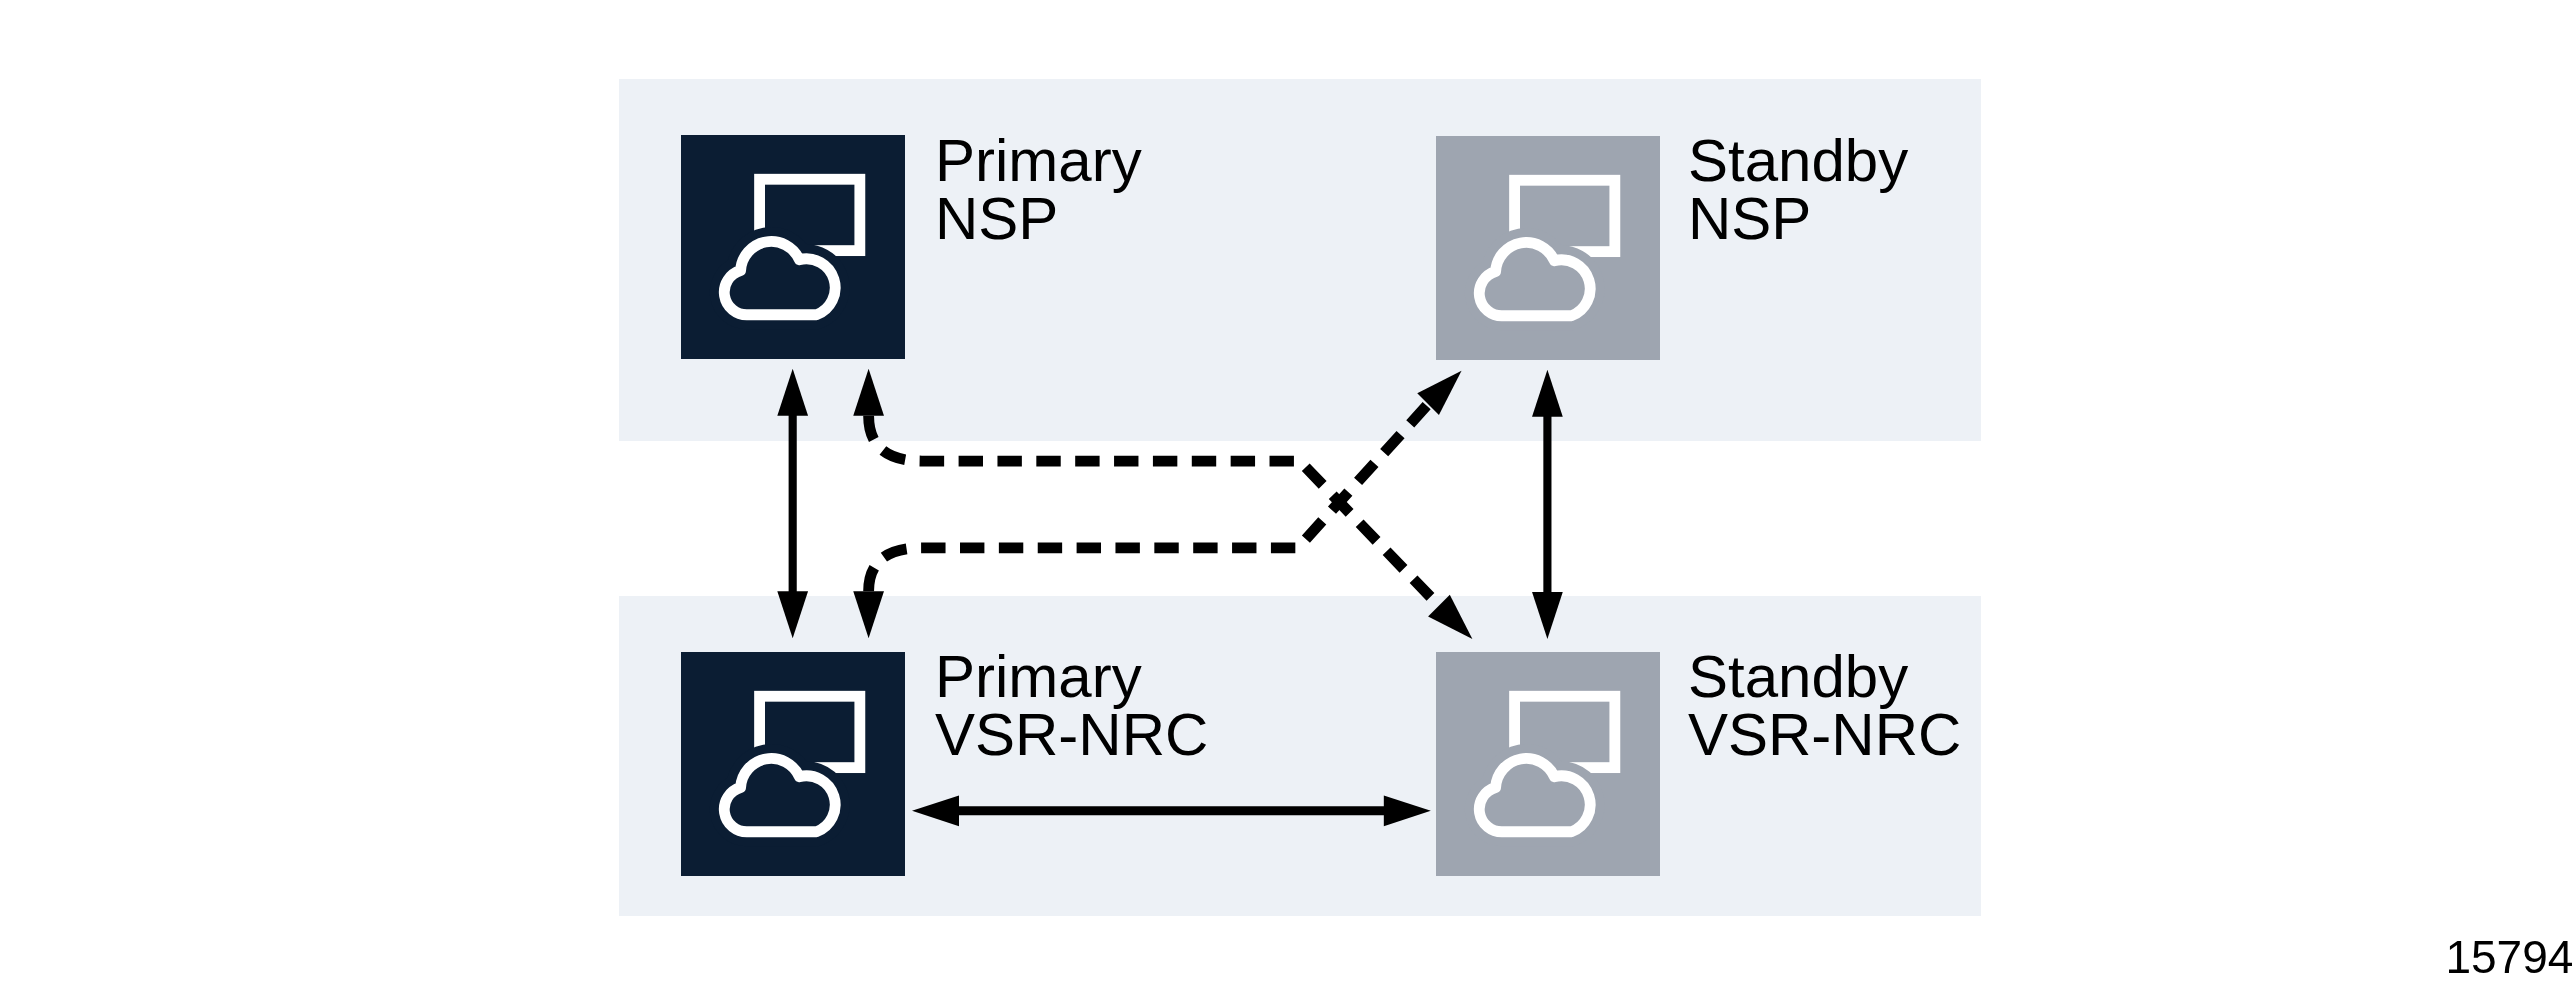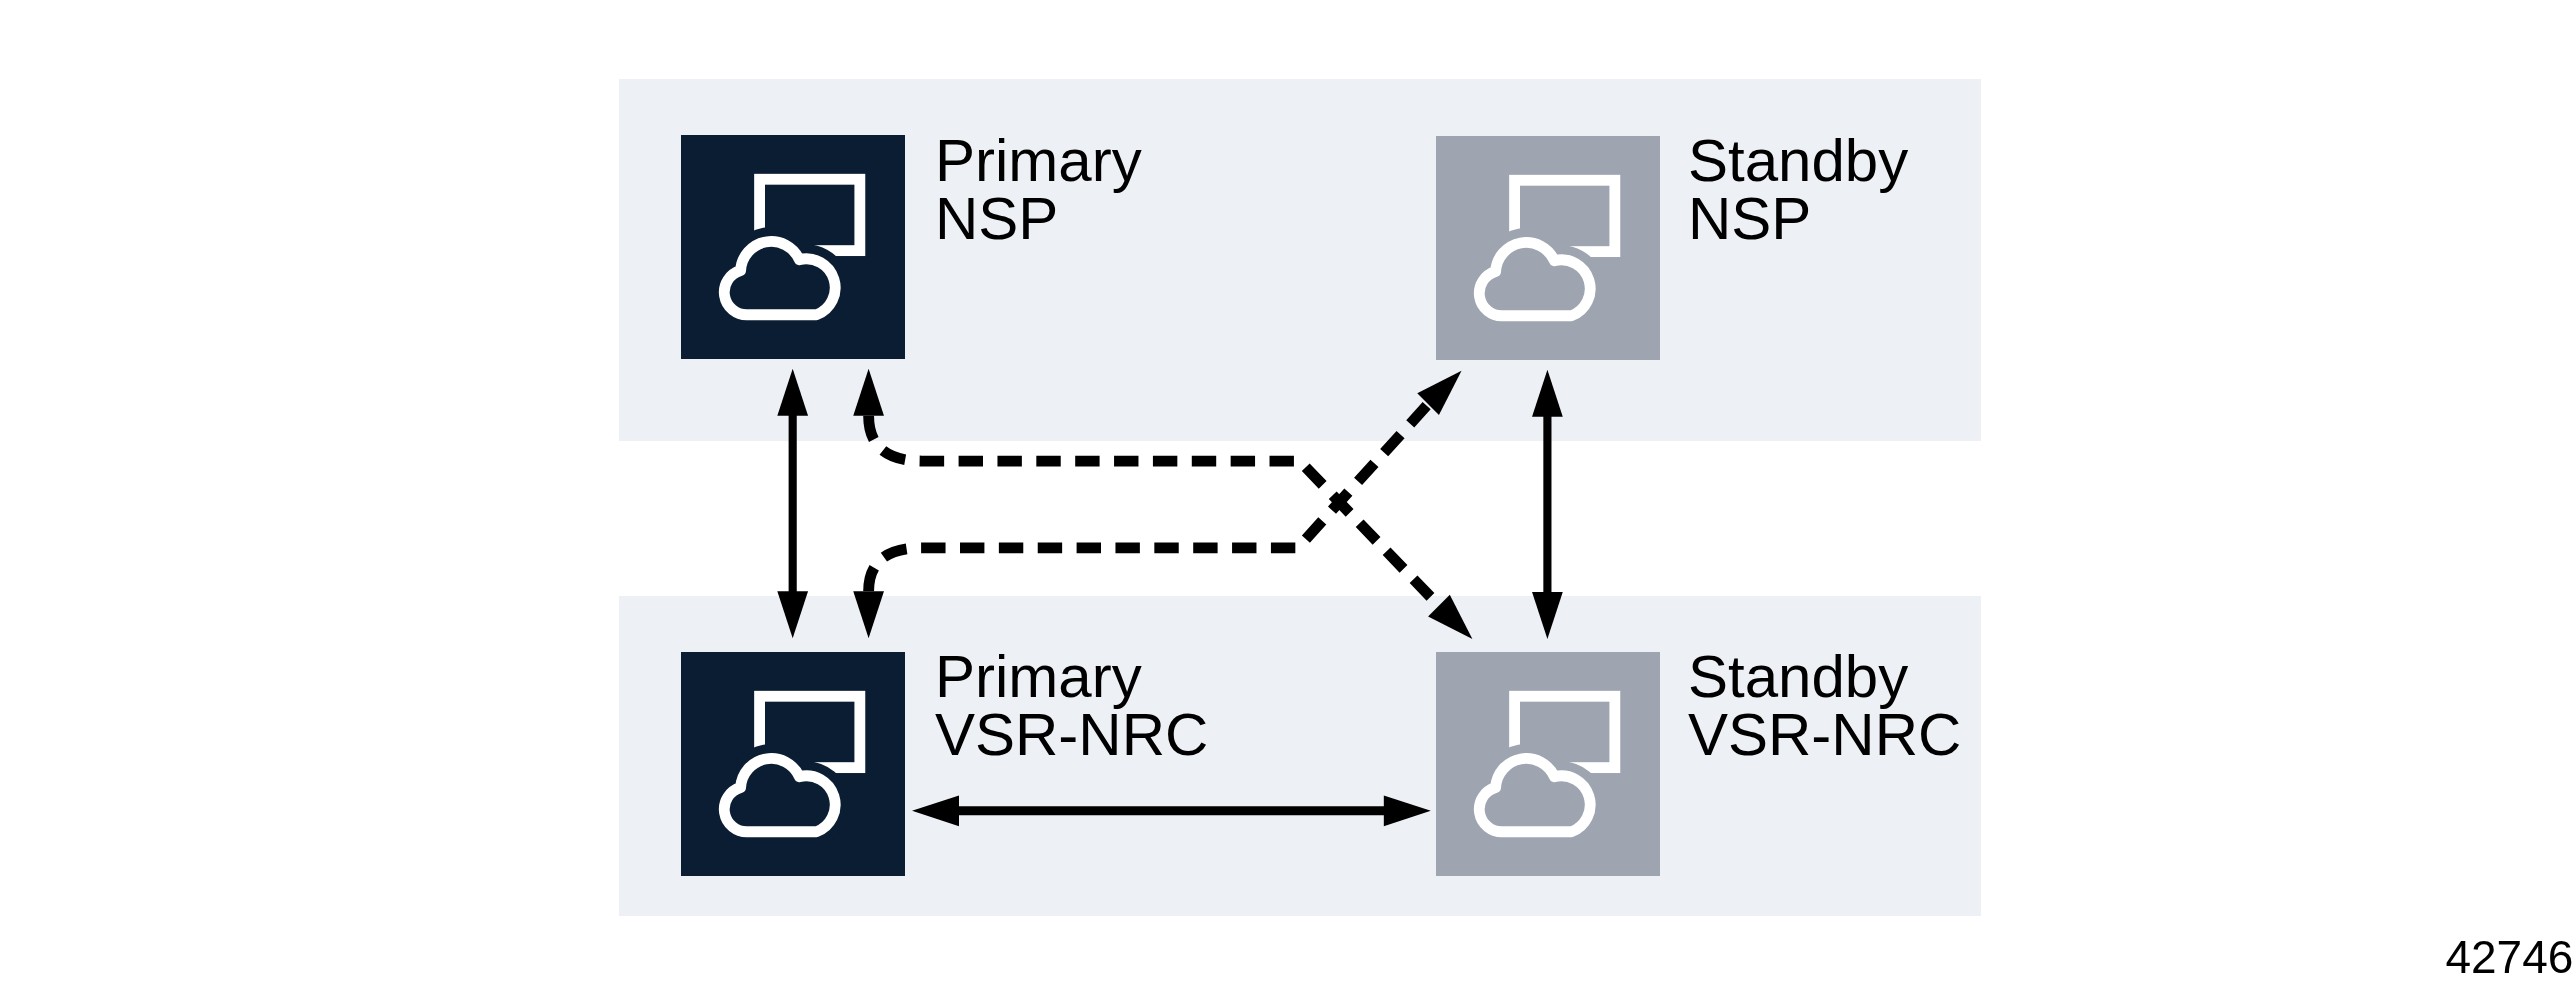--- a/index.html
+++ b/index.html
@@ -145,16 +145,16 @@
   <div class="node-label" style="left:935px; top:648px;">
     <span style="display:block">Primary</span>
     <span style="display:block">VSR-NRC</span>
   </div>
 
   <div class="node-label" style="left:1688px; top:648px;">
     <span style="display:block">Standby</span>
     <span style="display:block">VSR-NRC</span>
   </div>
 
-  <div class="fig-number">42746</div>
+  <div class="fig-number">15794</div>
 
 </div>
 
 
 </body></html>

